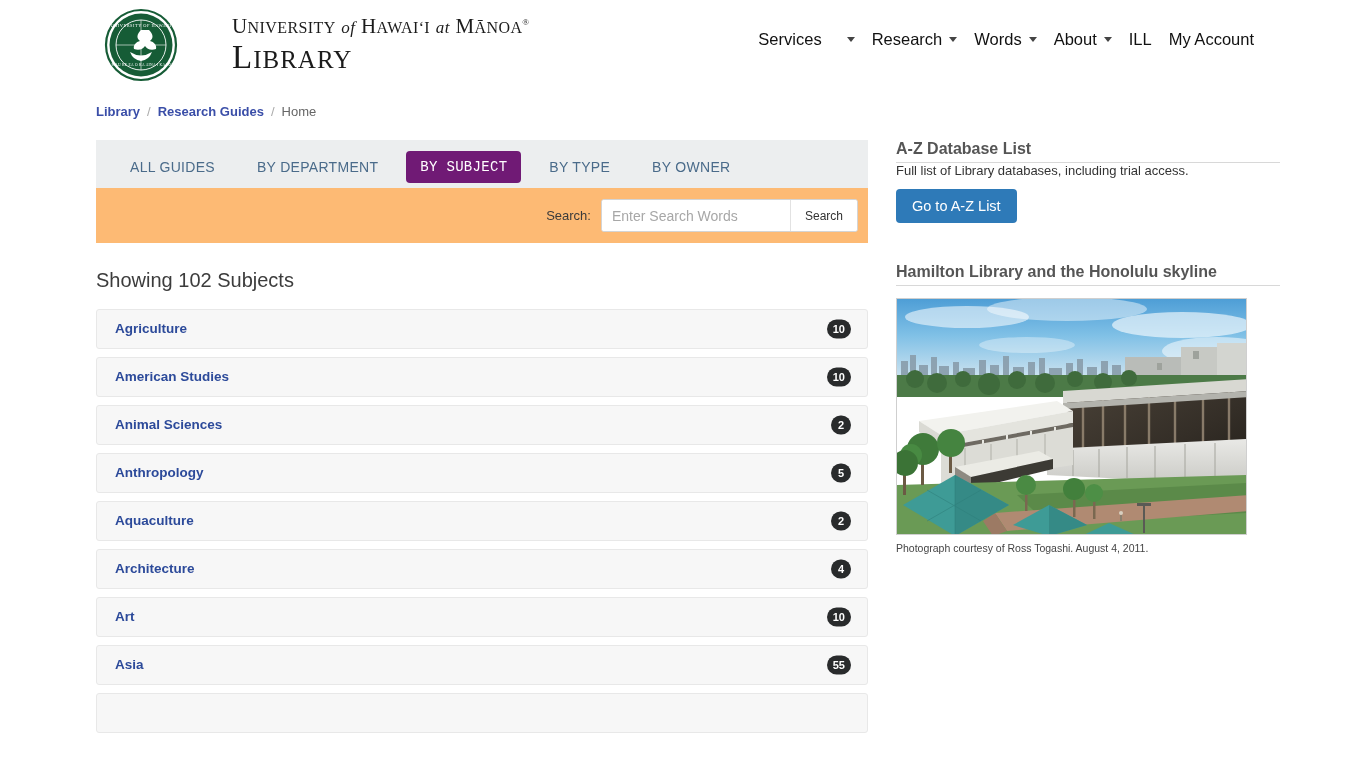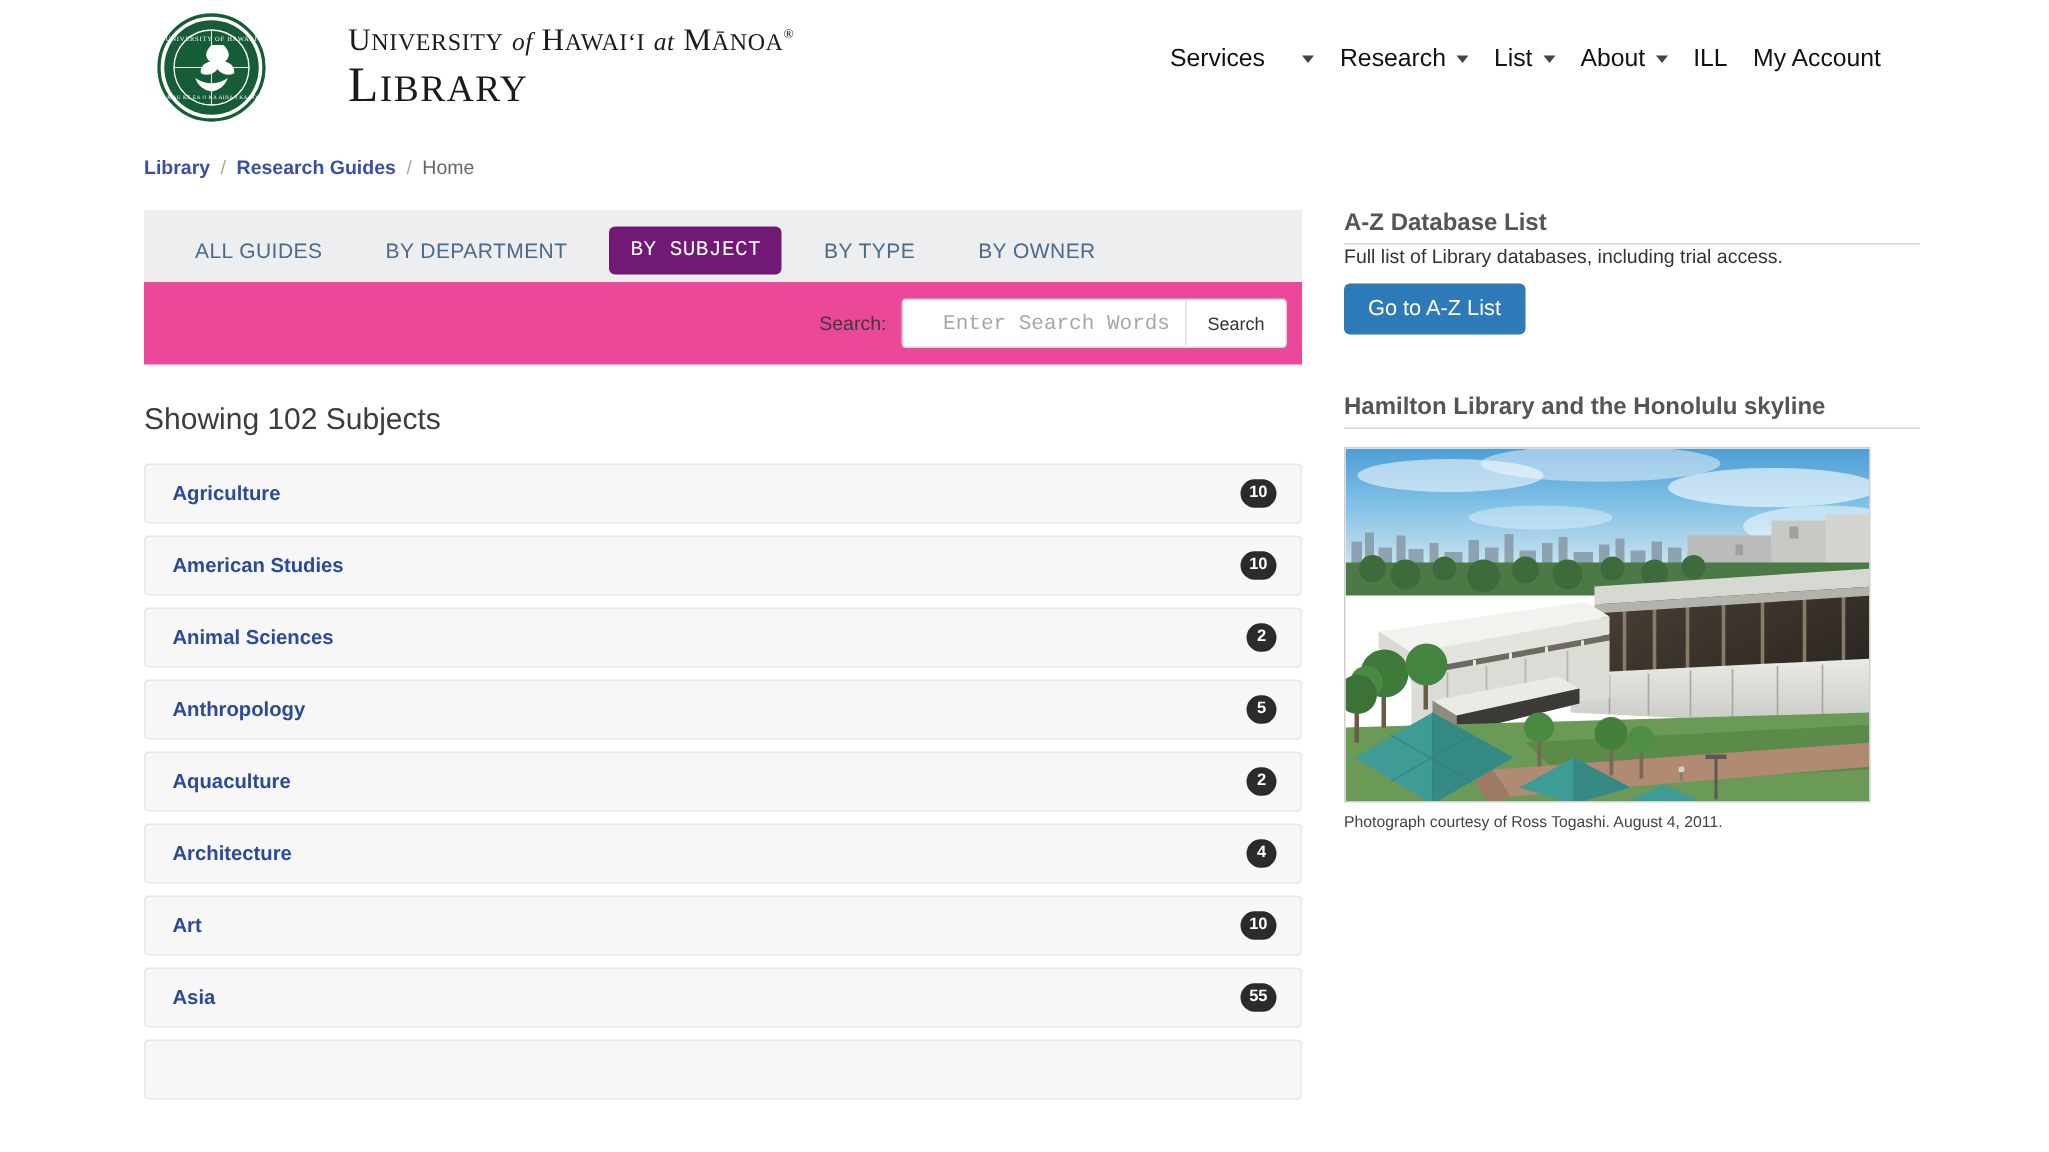--- a/index.html
+++ b/index.html
@@ -121,42 +121,41 @@
     cursor: pointer;
     white-space: nowrap;
   }
   .tab.active {
     background: #701a75;
     color: #ffffff;
     font-family: Liberation Mono, monospace;
   }
 
   .searchbar {
-    background: #ec4899;
+    background: #fdba74;
     height: 55px;
     display: flex; align-items: center; justify-content: flex-end;
     padding-right: 10px;
   }
   .search-label { font-size: 13px; color: #3b3b3b; margin-right: 10px; }
   .search-group {
     display: flex; align-items: stretch;
     height: 33px;
     background: #fff;
     border: 1px solid #d4d4d4;
     border-radius: 3px;
     overflow: hidden;
   }
   .search-input {
     width: 188px;
     border: 0; outline: none;
     padding: 0 10px;
     font-size: 14px;
     color: #555;
-    font-family: Liberation Mono, monospace;
-    text-align: right;
+    font-family: Liberation Sans, sans-serif;
   }
   .search-input::placeholder { color: #a7a7a7; }
   .search-btn {
     border: 0; border-left: 1px solid #e2e2e2;
     background: #fff;
     padding: 0 14px;
     font-size: 12px;
     color: #333;
     cursor: pointer;
     font-family: "Liberation Sans", sans-serif;
@@ -275,21 +274,21 @@
   <nav class="main-nav">
     <div class="nav-item">
       <span>Services</span>
       <span class="caret"></span>
     </div>
     <div class="nav-item">
       <span>Research</span>
       <span class="caret"></span>
     </div>
     <div class="nav-item">
-      <span>List</span>
+      <span>Words</span>
       <span class="caret"></span>
     </div>
     <div class="nav-item">
       <span>About</span>
       <span class="caret"></span>
     </div>
     <div class="nav-item">
       <span>ILL</span>
     </div>
     <div class="nav-item">

